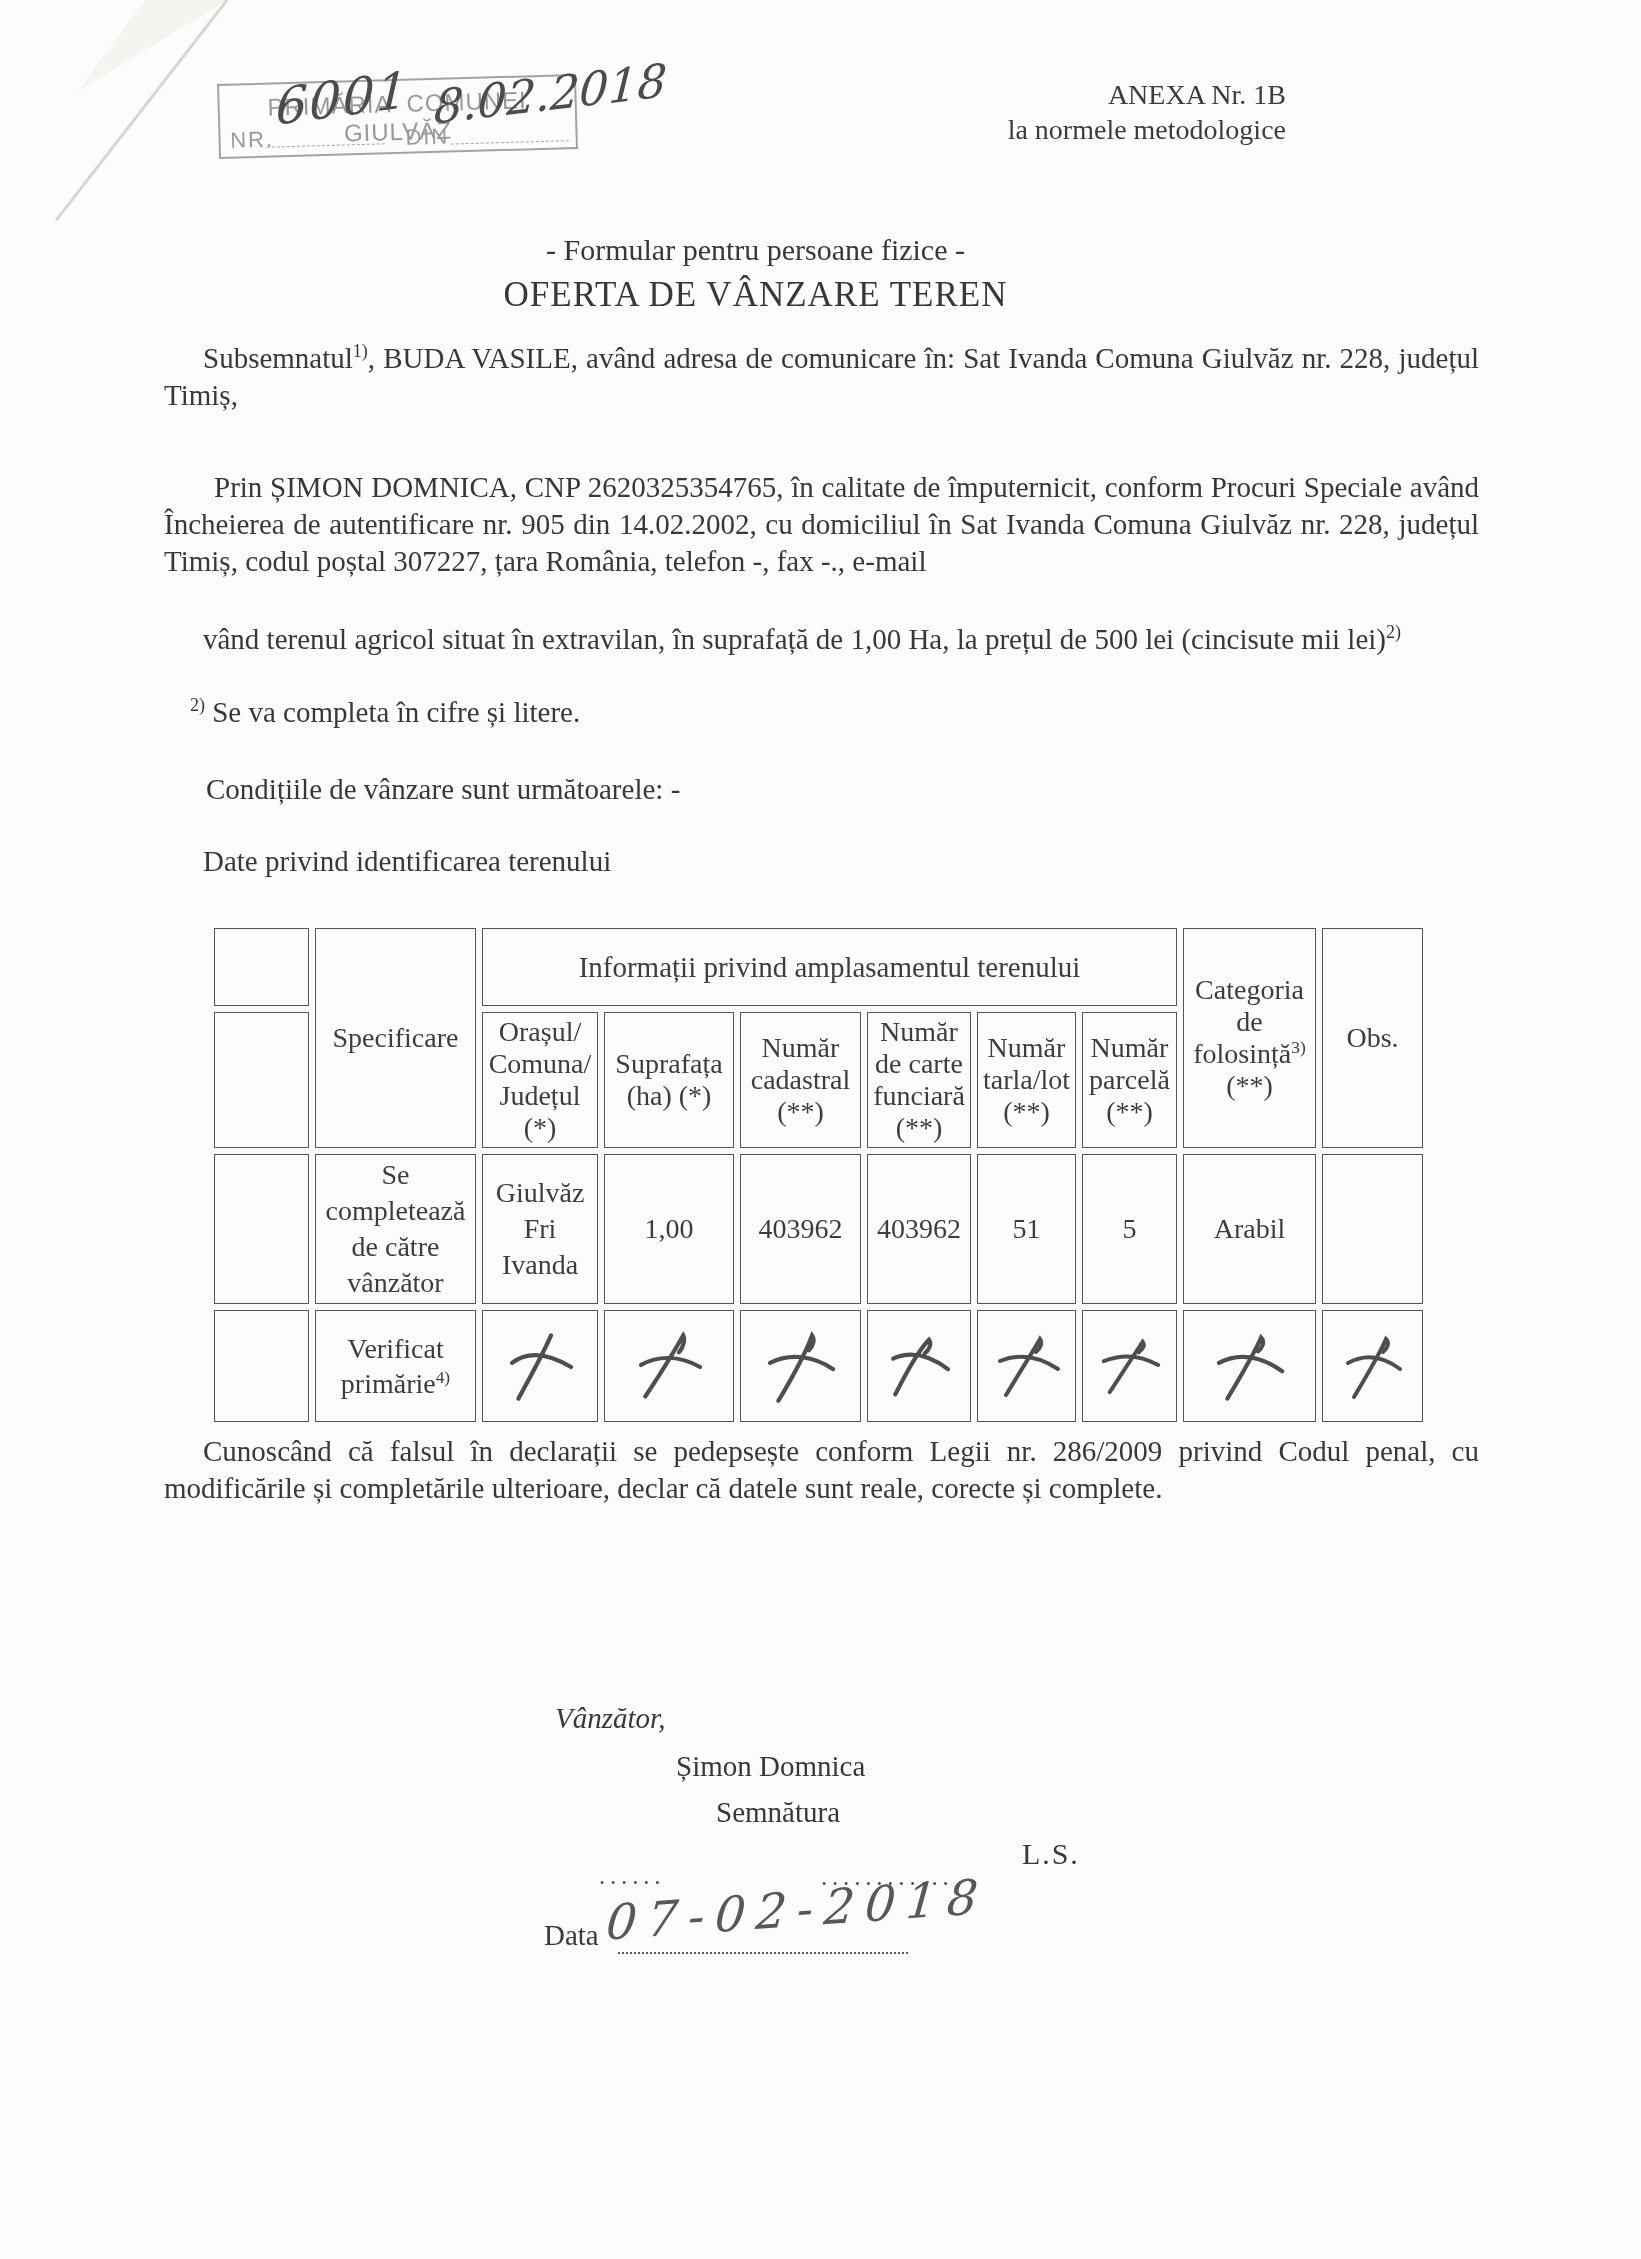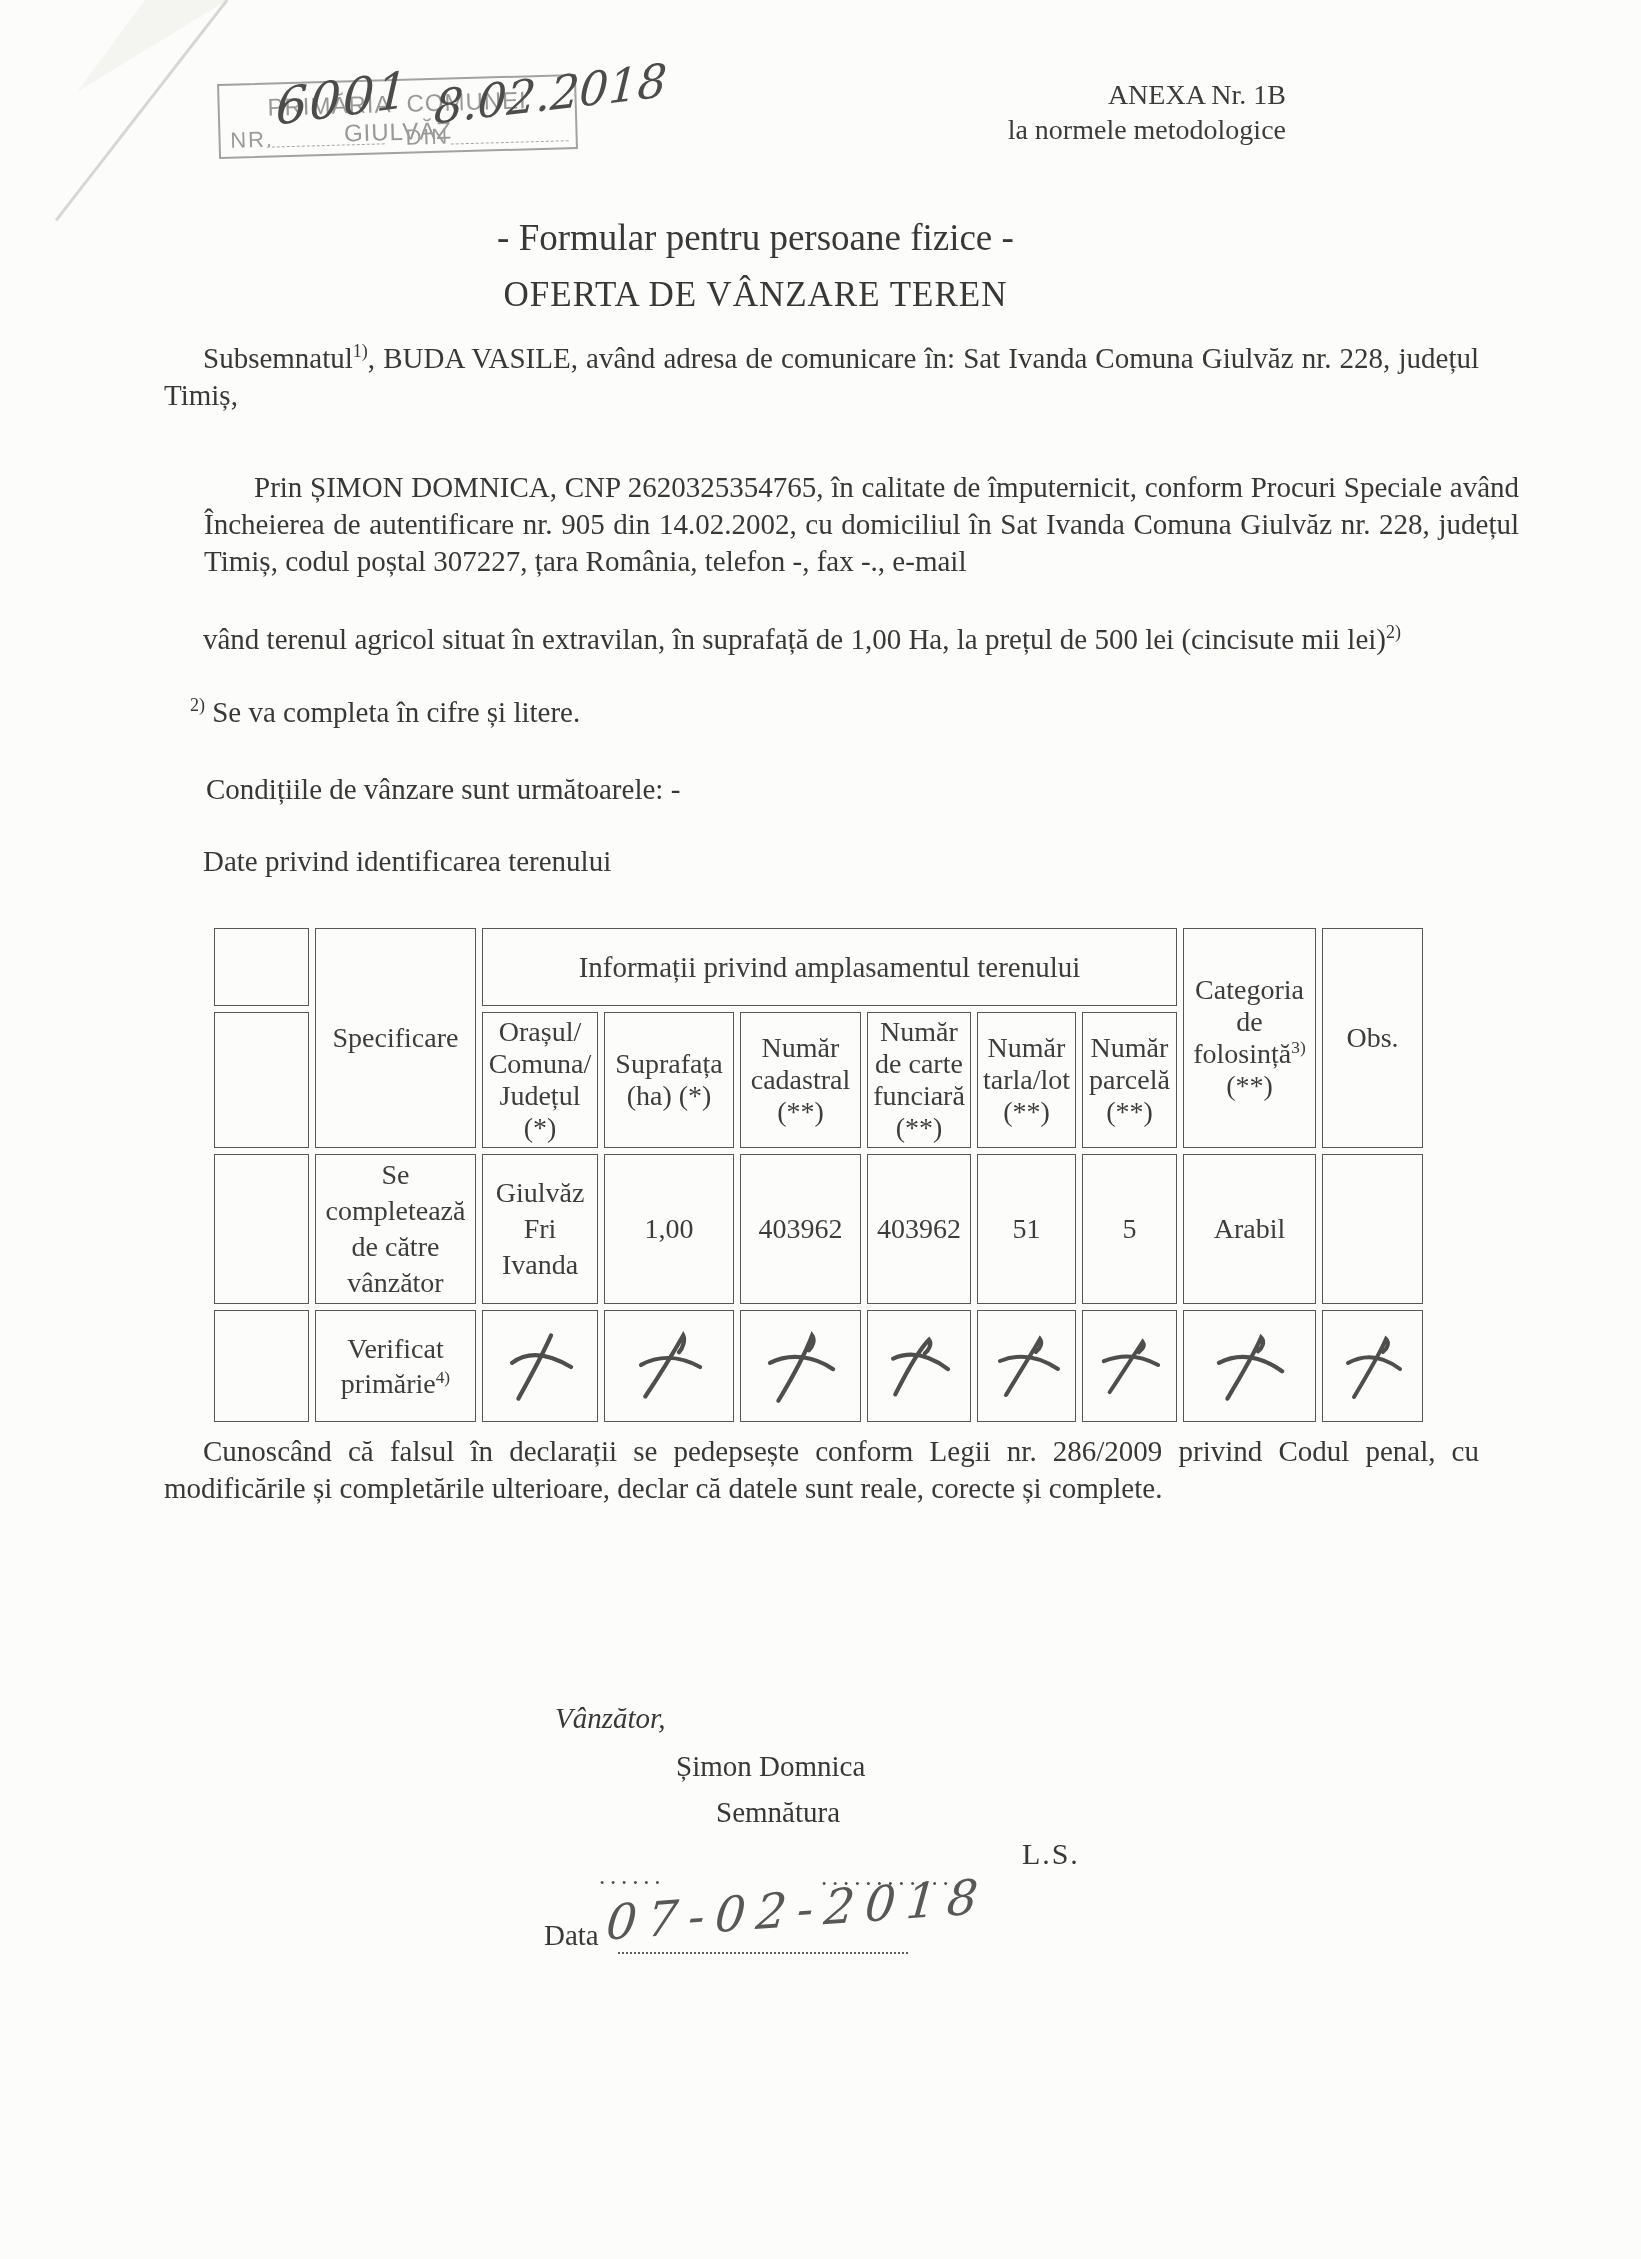--- a/index.html
+++ b/index.html
@@ -49,31 +49,31 @@
   }
 
   
   .annex{
     position:absolute;right:355px;top:77px;width:406px;
     text-align:right;font-size:28px;line-height:35px;color:#3c3c3c;
   }
 
   
   .center-col{position:absolute;left:164px;width:1183px;text-align:center;}
-  .form-type{top:216px;font-size:37px;}
+  .form-type{top:233px;font-size:30px;}
   .doc-title{top:275px;font-size:35px;letter-spacing:1px;}
 
   
   .para{
     position:absolute;left:164px;width:1315px;
     font-size:29px;line-height:37px;text-align:justify;margin:0;
   }
   sup{font-size:0.62em;line-height:0;}
   .p1{top:340px;text-indent:39px;}
-  .p2{top:469px;text-indent:50px;margin-left:40px;}
+  .p2{top:469px;text-indent:50px;}
   .p3{top:621px;text-indent:39px;}
   .pfoot{top:694px;left:190px;width:1289px;text-align:left;}
   .pcond{top:771px;left:206px;text-align:left;}
   .phead2{top:843px;left:203px;text-align:left;}
   .pdecl{top:1433px;text-indent:39px;}
 
   
   table.land{
     position:absolute;left:208px;top:922px;
     border-collapse:separate;border-spacing:6.8px;

